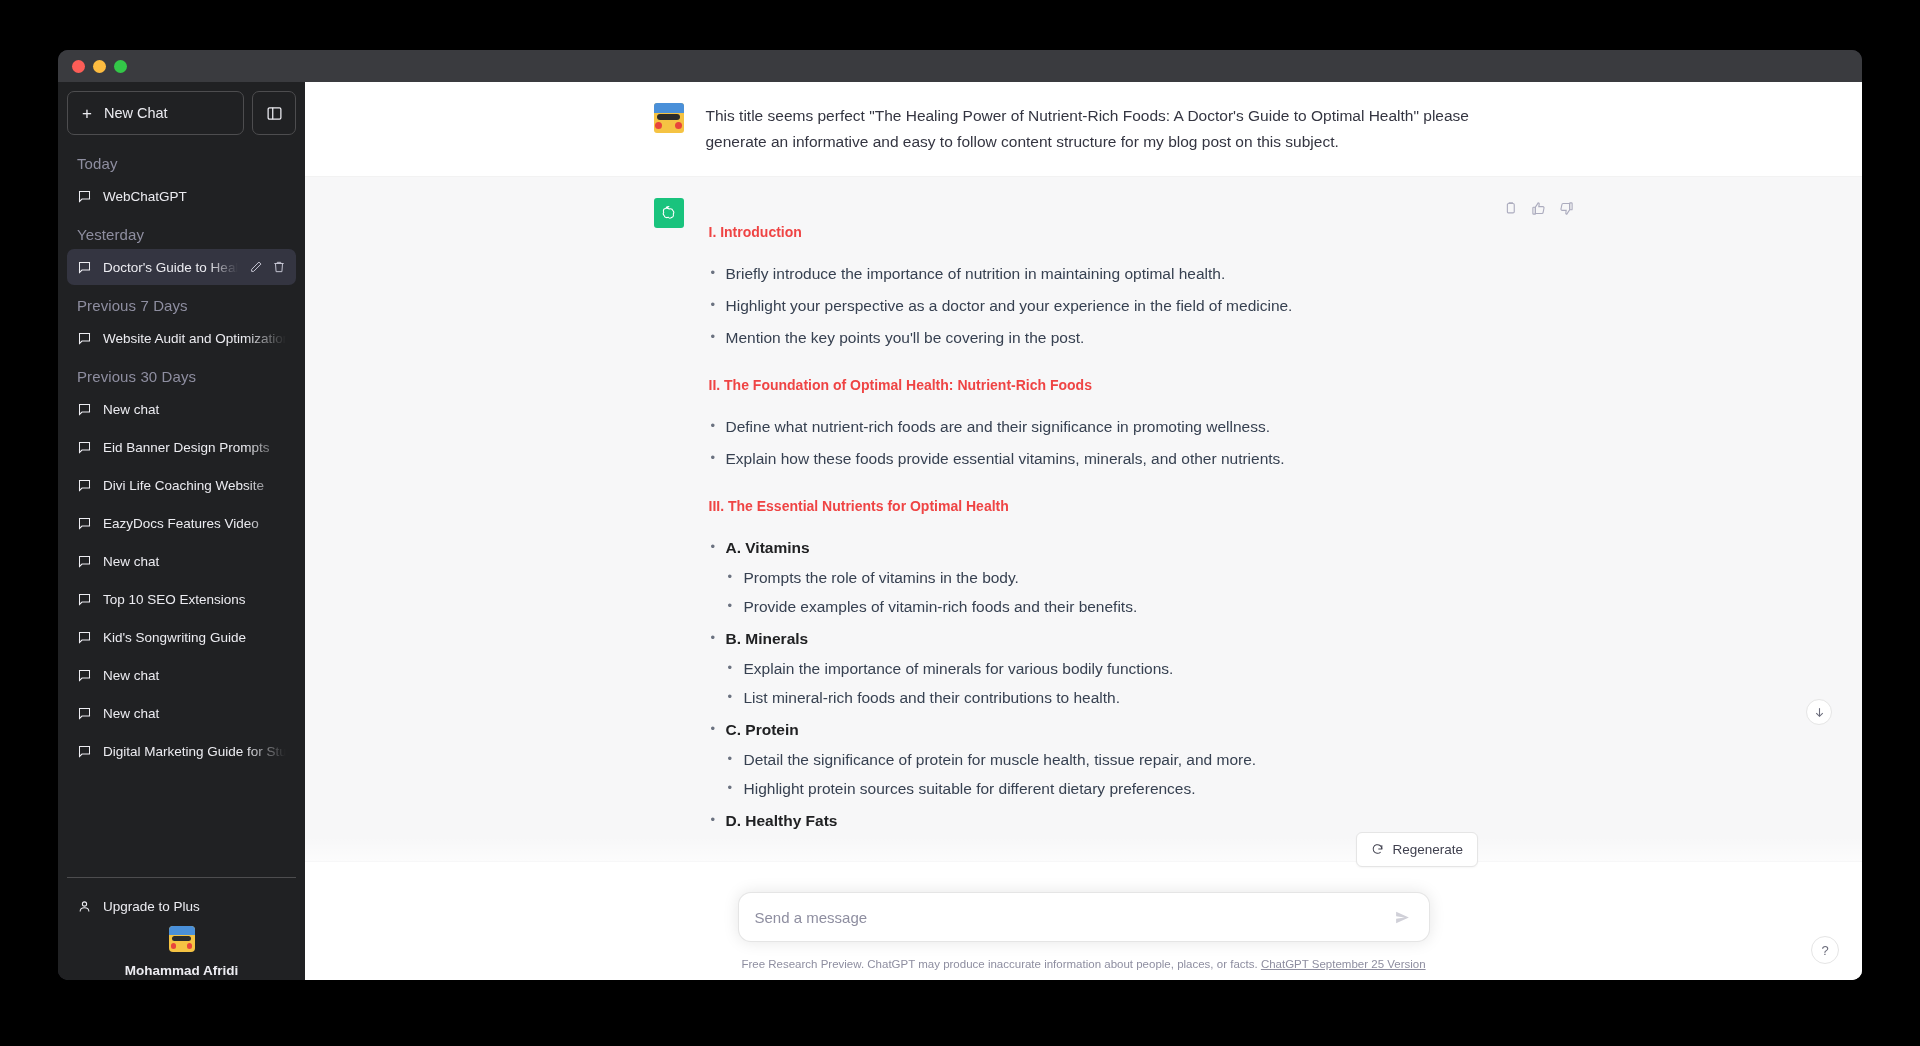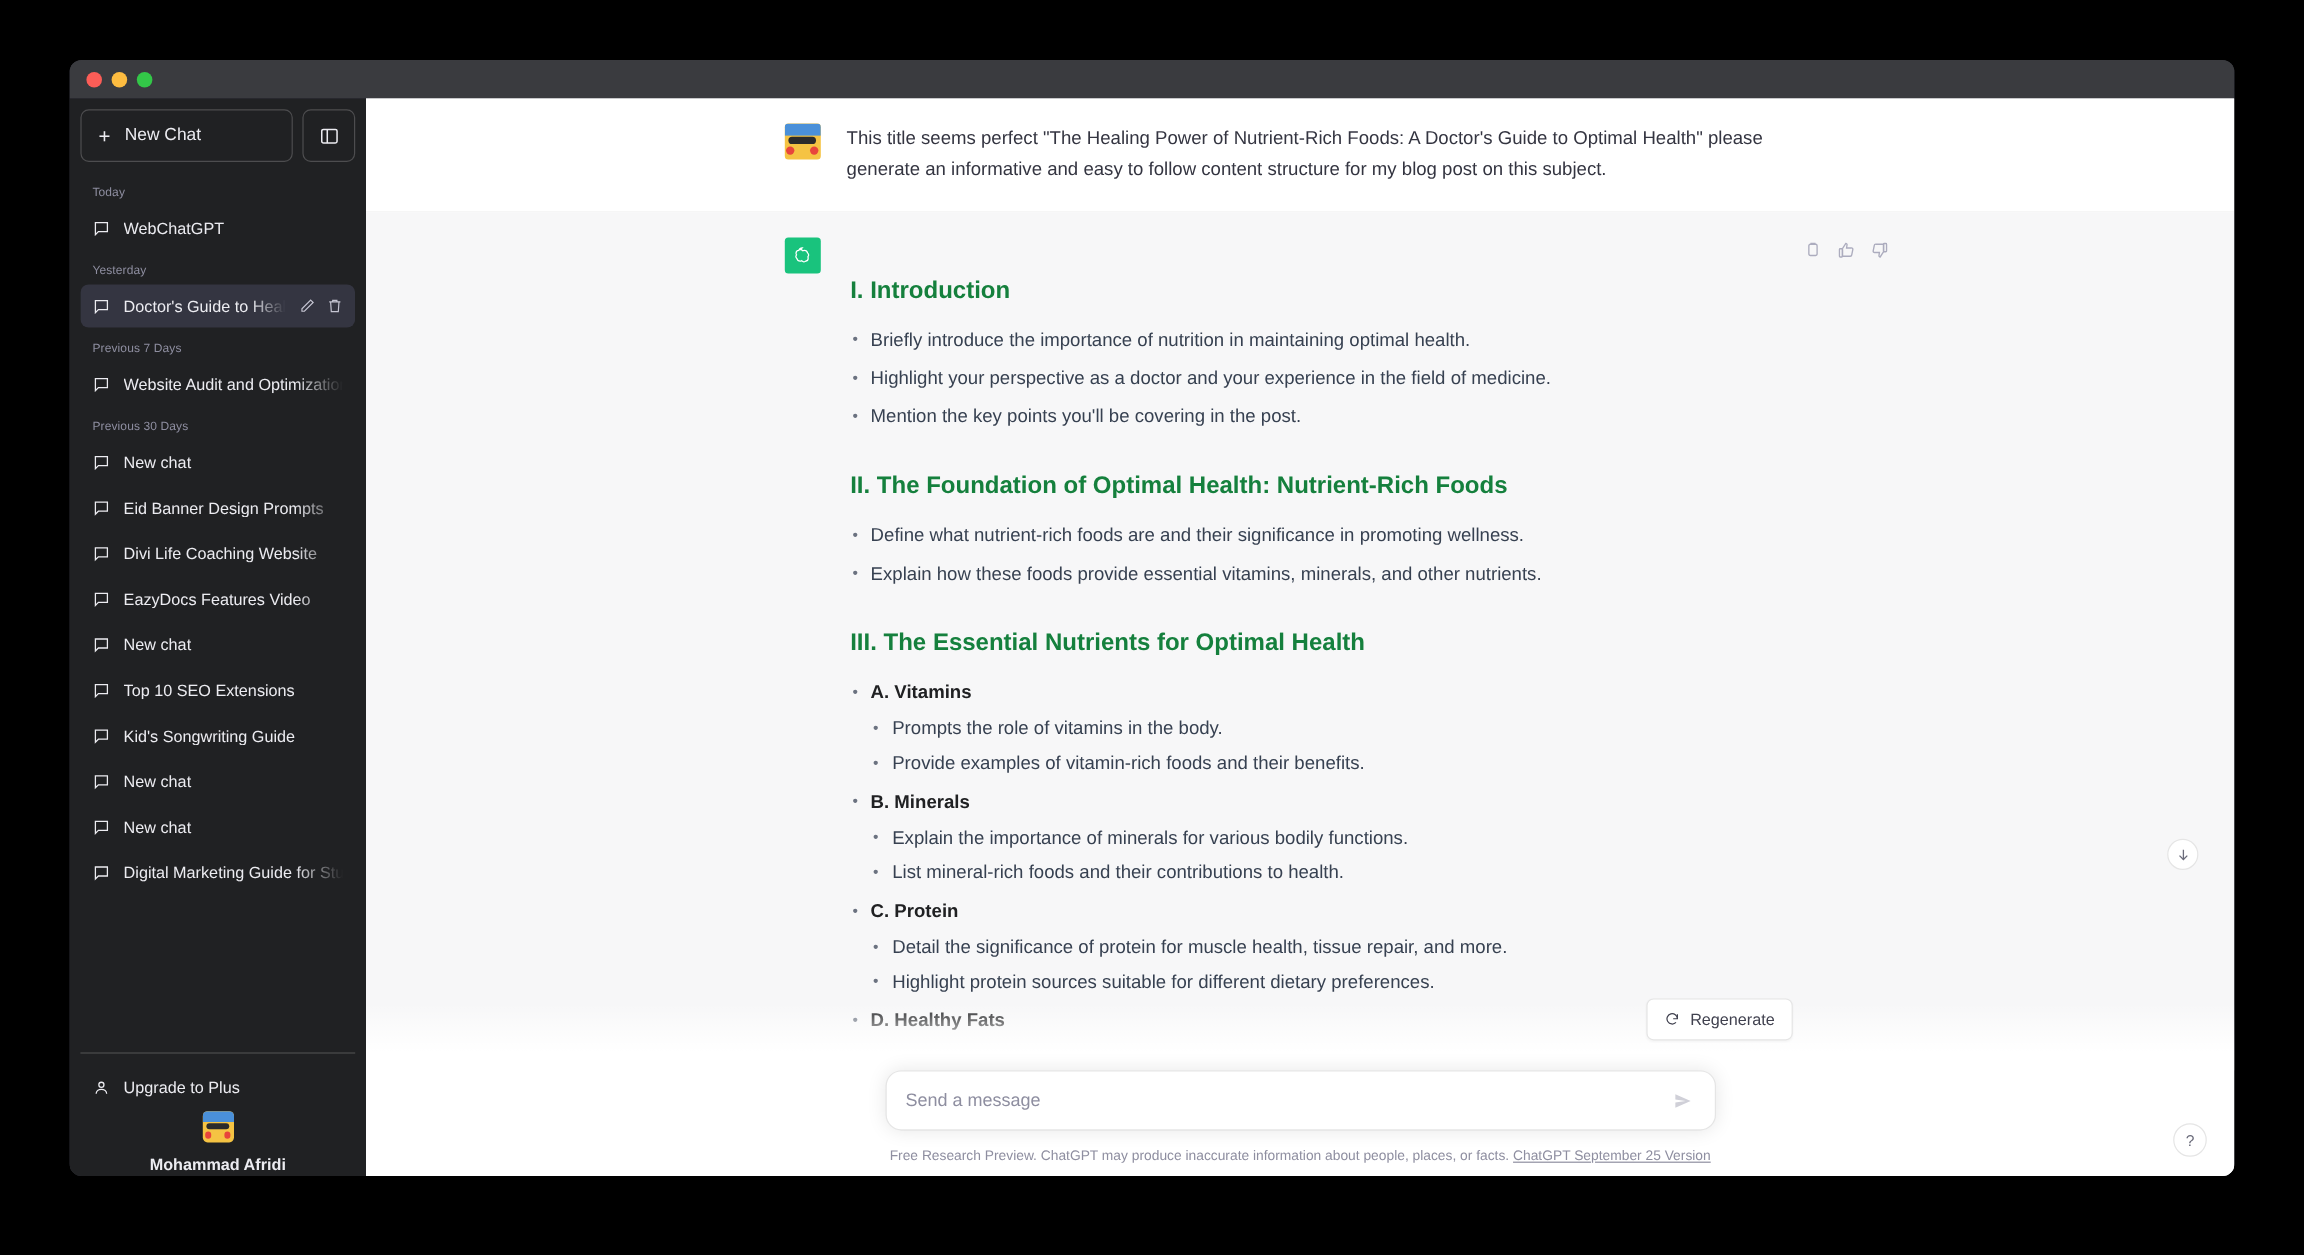--- a/index.html
+++ b/index.html
@@ -71,21 +71,21 @@
     cursor: pointer;
   }
 
   #chat-list {
     flex: 1;
     overflow: hidden;
     margin-top: 10px;
     min-height: 0;
   }
   .group-label {
-    font-size: 10px;
+    font-size: 15px;
     color: #8e8ea0;
     padding: 10px 10px 6px 10px;
     font-weight: 400;
     letter-spacing: .1px;
   }
   .chat-item {
     position: relative;
     height: 36px;
     display: flex;
     align-items: center;
@@ -169,23 +169,23 @@
 
   .msg-actions {
     position: absolute;
     right: -60px; top: 24px;
     display: flex; gap: 13px;
     color: #acacbe;
   }
 
   .outline-h {
     font-weight: 700;
-    color: #15803d;
-    font-size: 20px;
-    margin-top: 31px;
+    color: #ef4444;
+    font-size: 14px;
+    margin-top: 21px;
     margin-bottom: 12px;
     padding-left: 3px;
   }
   ul.lvl1 { list-style: none; margin: 16px 0 0 2px; padding: 0; }
   ul.lvl1 > li {
     position: relative;
     padding-left: 18px;
     margin-bottom: 6px;
     line-height: 26px;
   }
@@ -218,21 +218,21 @@
     background: linear-gradient(180deg, rgba(255,255,255,0) 0%, #ffffff 28%, #ffffff 100%);
     flex: 0 0 auto;
   }
   #regen-row {
     display: flex; justify-content: center;
     position: relative;
     height: 40px;
   }
   #regenerate-btn {
     position: absolute;
-    right: 368px; top: -4px;
+    right: 384px; top: -4px;
     display: flex; align-items: center; gap: 8px;
     border: 1px solid #e5e5e5;
     background: #ffffff;
     border-radius: 6px;
     padding: 9px 14px;
     font-size: 13.5px;
     color: #40414f;
     cursor: pointer;
     box-shadow: 0 1px 2px rgba(0,0,0,.04);
   }

